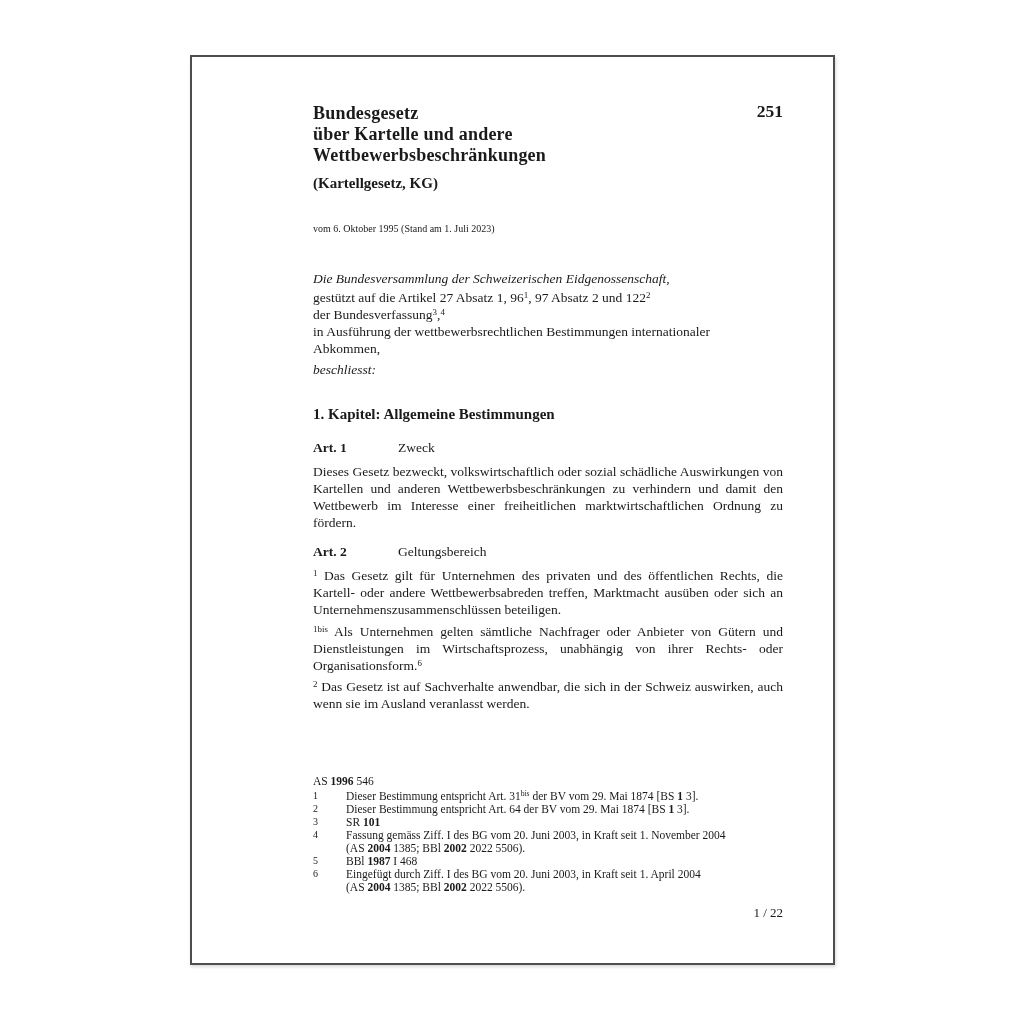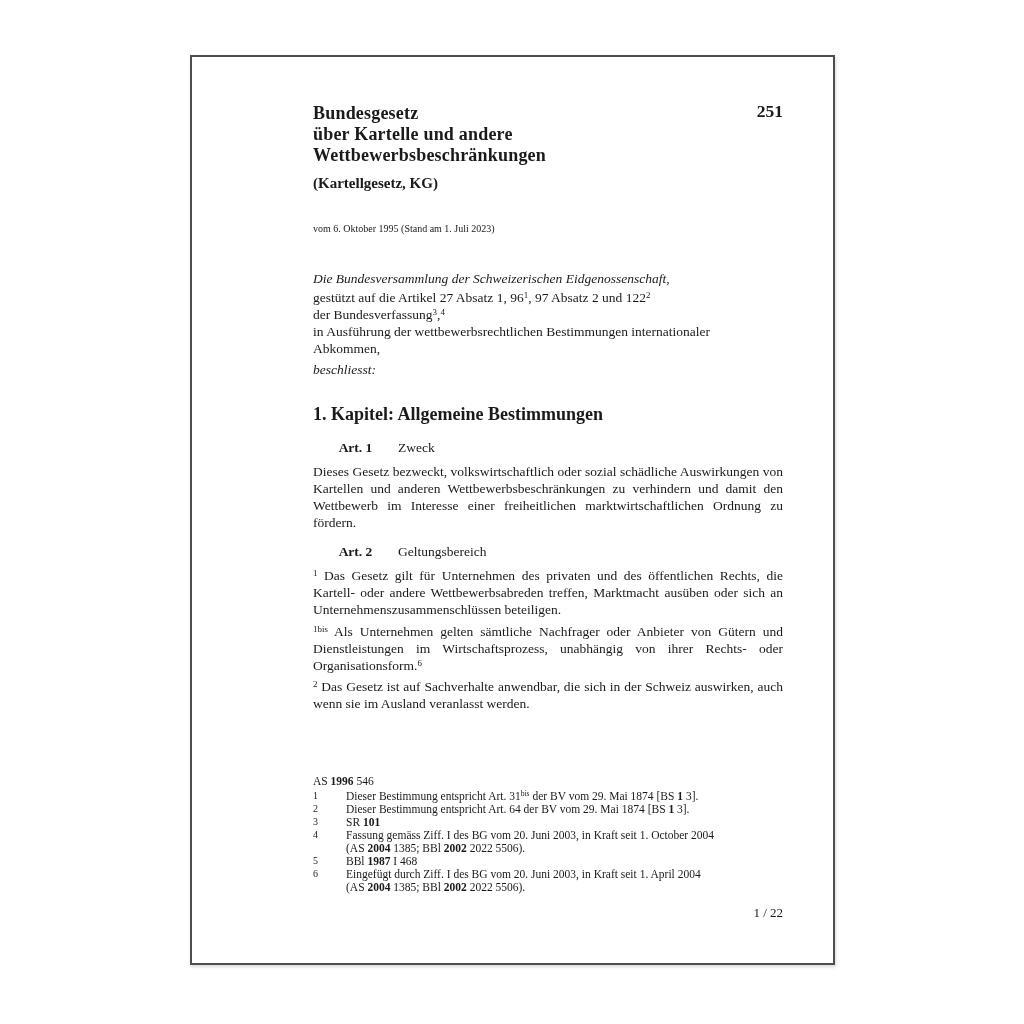--- a/index.html
+++ b/index.html
@@ -17,24 +17,24 @@
   }
   .sr-num{position:absolute;top:44px;right:50px;font-size:17.5px;font-weight:bold;}
   .content{position:absolute;left:121px;right:50px;top:46px;}
   h1.doc-title{font-size:18px;line-height:21px;font-weight:bold;margin:0;letter-spacing:0.2px;}
   .subtitle{font-size:15px;font-weight:bold;margin-top:9px;}
   .dateline{font-size:10px;margin-top:31px;}
   .preamble{margin-top:36px;font-size:13.5px;line-height:17px;}
   .italic{font-style:italic;}
   .gap2{margin-top:2px;}
   .gap3{margin-top:4px;}
-  .chapter{font-size:18px;font-weight:bold;margin-top:27px;line-height:18px;}
+  .chapter{font-size:15px;font-weight:bold;margin-top:27px;line-height:18px;}
   .art-head{margin-top:16px;font-size:13.5px;line-height:17px;}
   .art-head.mt12{margin-top:12px;}
-  .art-num{display:inline-block;width:85px;font-weight:bold;text-align:center;}
+  .art-num{display:inline-block;width:85px;font-weight:bold;}
   .para{font-size:13.5px;line-height:17px;text-align:justify;margin-top:7px;}
   .para.pgap1{margin-top:5px;}
   .para.pgap2{margin-top:4px;}
   .sup{font-size:0.66em;vertical-align:baseline;position:relative;top:-0.5em;line-height:0;}
   .b{font-weight:bold;margin-top:32px;}
   .footnotes{position:absolute;left:121px;right:50px;top:718px;font-size:11.5px;line-height:13px;}
   .fn-as{margin-bottom:2px;}
   .fn-row{display:flex;}
   .fn-num{flex:0 0 33px;width:33px;font-size:10px;position:relative;top:-1px;}
   .fn-text{flex:1;}
@@ -95,21 +95,21 @@
       <div class="fn-row">
         <span class="fn-num">2</span>
         <span class="fn-text"><span>Dieser Bestimmung entspricht Art. 64 der BV vom 29. Mai 1874 [BS </span><span class="b">1</span><span> 3].</span></span>
       </div>
       <div class="fn-row">
         <span class="fn-num">3</span>
         <span class="fn-text"><span>SR </span><span class="b">101</span></span>
       </div>
       <div class="fn-row">
         <span class="fn-num">4</span>
-        <span class="fn-text"><span>Fassung gemäss Ziff. I des BG vom 20. Juni 2003, in Kraft seit 1. October 2004</span><br><span>(AS </span><span class="b">2004</span><span> 1385; BBl </span><span class="b">2002</span><span> 2022 5506).</span></span>
+        <span class="fn-text"><span>Fassung gemäss Ziff. I des BG vom 20. Juni 2003, in Kraft seit 1. November 2004</span><br><span>(AS </span><span class="b">2004</span><span> 1385; BBl </span><span class="b">2002</span><span> 2022 5506).</span></span>
       </div>
       <div class="fn-row">
         <span class="fn-num">5</span>
         <span class="fn-text"><span>BBl </span><span class="b">1987</span><span> I 468</span></span>
       </div>
       <div class="fn-row">
         <span class="fn-num">6</span>
         <span class="fn-text"><span>Eingefügt durch Ziff. I des BG vom 20. Juni 2003, in Kraft seit 1. April 2004</span><br><span>(AS </span><span class="b">2004</span><span> 1385; BBl </span><span class="b">2002</span><span> 2022 5506).</span></span>
       </div>
     </div>

